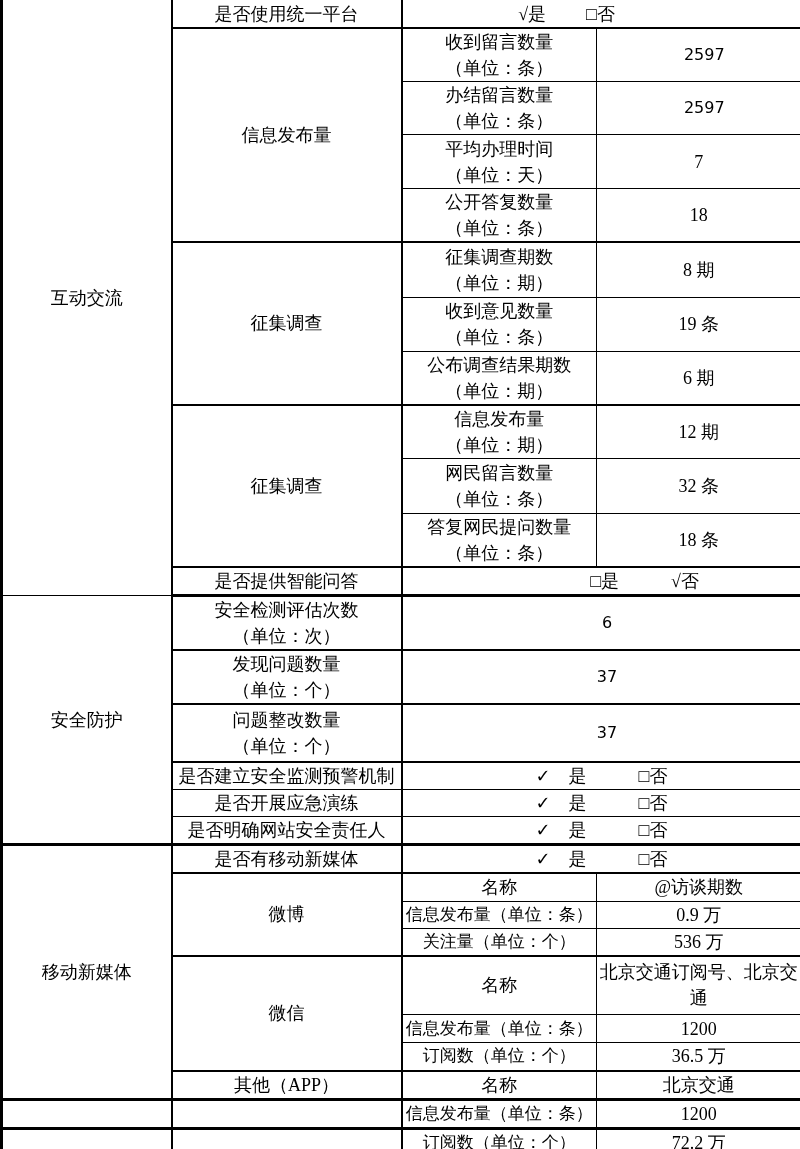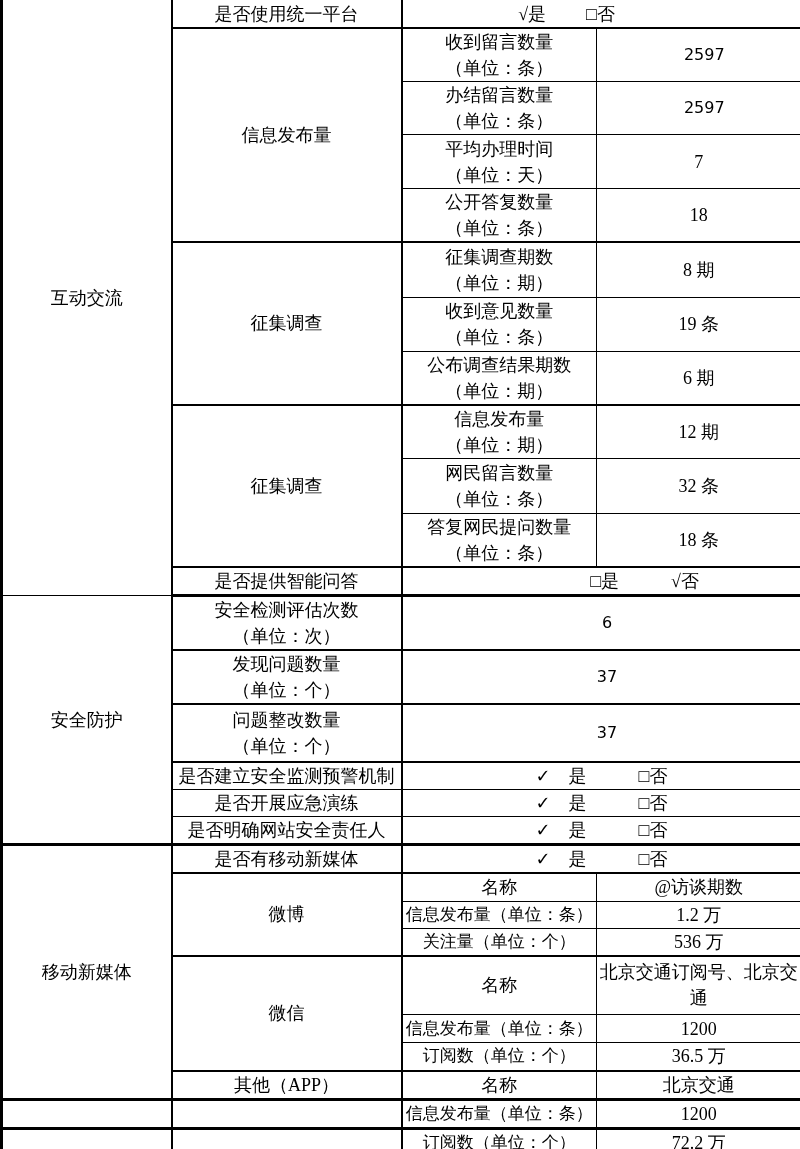--- a/index.html
+++ b/index.html
@@ -217,21 +217,21 @@
   </tr>
 
   <tr style="height:28px">
     <td class="c2 bb2" rowspan="3">微博</td>
     <td class="c3">名称</td>
     <td class="c4">@访谈期数</td>
   </tr>
 
   <tr style="height:27px">
     <td class="c3 lbl1">信息发布量（单位：条）</td>
-    <td class="c4">1.2 万</td>
+    <td class="c4">0.9 万</td>
   </tr>
 
   <tr style="height:27px">
     <td class="c3 lbl1 bb2">关注量（单位：个）</td>
     <td class="c4 bb2">536 万</td>
   </tr>
 
   <tr style="height:59px">
     <td class="c2 bb2" rowspan="3">微信</td>
     <td class="c3">名称</td>

